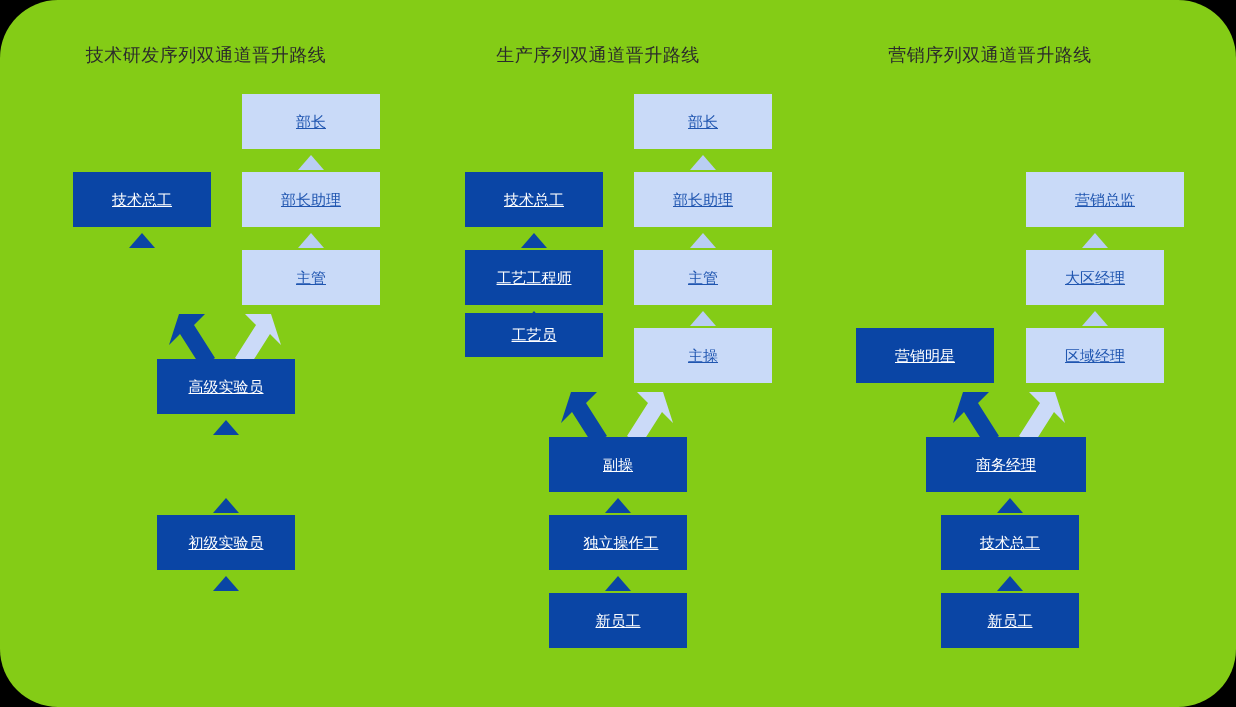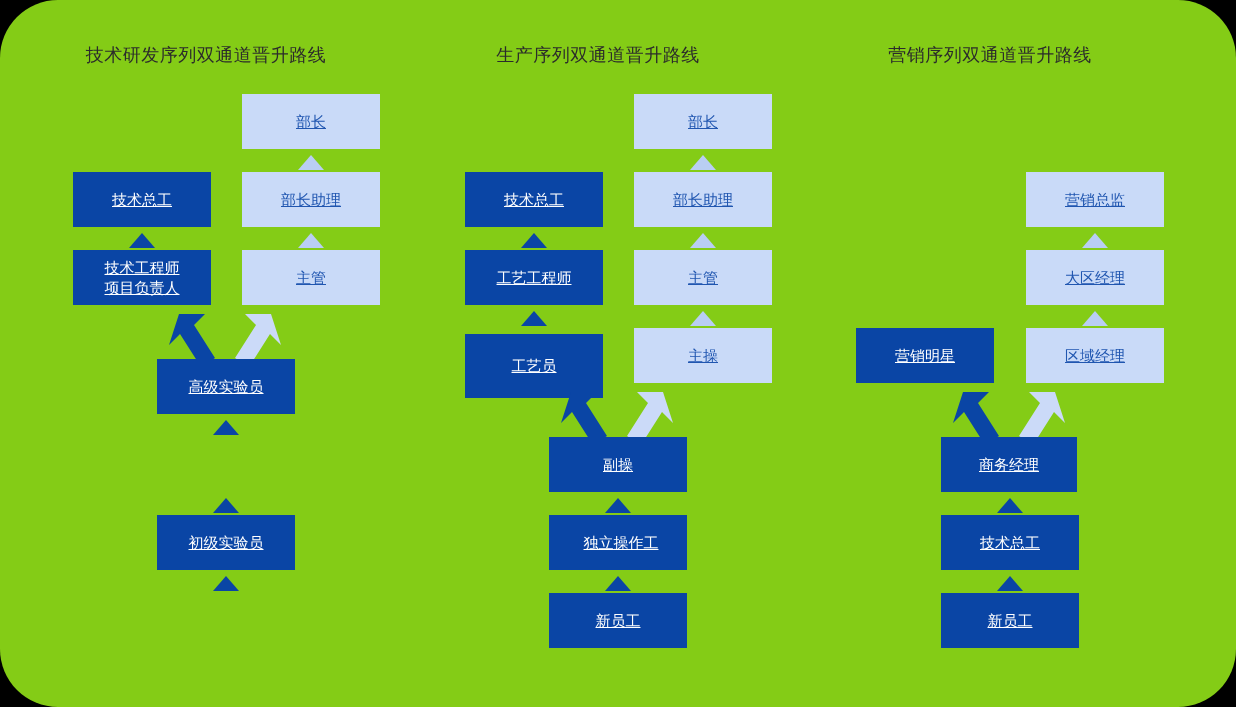--- a/index.html
+++ b/index.html
@@ -47,22 +47,20 @@
     <div class="col-title">技术研发序列双通道晋升路线</div>
 
     <div class="node light" style="left:242px;top:94px;width:138px;height:55px;">部长</div>
     <div class="tri light" style="left:298px;top:155px;"></div>
     <div class="node light" style="left:242px;top:172px;width:138px;height:55px;">部长助理</div>
     <div class="tri light" style="left:298px;top:233px;"></div>
     <div class="node light" style="left:242px;top:250px;width:138px;height:55px;">主管</div>
 
     <div class="node dark" style="left:73px;top:172px;width:138px;height:55px;">技术总工</div>
     <div class="tri dark" style="left:129px;top:233px;"></div>
-    <div class="node dark" style="left:73px;top:250px;width:138px;height:55px;">技术工程师
-项目负责人</div>
 
     <div class="fork" style="left:165px;top:312px;">
       <svg width="120" height="62" viewBox="0 0 120 62">
         <path d="M14 2 L40 2 L29 13 L50 46 L36 55 L15 22 L4 33 Z" fill="#0A45A5"></path>
         <path d="M106 2 L80 2 L91 13 L70 46 L84 55 L105 22 L116 33 Z" fill="#CBDAF8"></path>
       </svg>
     </div>
 
     <div class="node dark" style="left:157px;top:359px;width:138px;height:55px;">高级实验员</div>
     <div class="tri dark" style="left:213px;top:420px;"></div>
@@ -79,54 +77,54 @@
     <div class="node light" style="left:242px;top:172px;width:138px;height:55px;">部长助理</div>
     <div class="tri light" style="left:298px;top:233px;"></div>
     <div class="node light" style="left:242px;top:250px;width:138px;height:55px;">主管</div>
     <div class="tri light" style="left:298px;top:311px;"></div>
     <div class="node light" style="left:242px;top:328px;width:138px;height:55px;">主操</div>
 
     <div class="node dark" style="left:73px;top:172px;width:138px;height:55px;">技术总工</div>
     <div class="tri dark" style="left:129px;top:233px;"></div>
     <div class="node dark" style="left:73px;top:250px;width:138px;height:55px;">工艺工程师</div>
     <div class="tri dark" style="left:129px;top:311px;"></div>
-    <div class="node dark" style="left:73px;top:334px;width:138px;height:64px;">工艺员</div>
+    <div class="node dark" style="left:73px;top:313px;width:138px;height:44px;">工艺员</div>
 
     <div class="fork" style="left:165px;top:390px;">
       <svg width="120" height="62" viewBox="0 0 120 62">
         <path d="M14 2 L40 2 L29 13 L50 46 L36 55 L15 22 L4 33 Z" fill="#0A45A5"></path>
         <path d="M106 2 L80 2 L91 13 L70 46 L84 55 L105 22 L116 33 Z" fill="#CBDAF8"></path>
       </svg>
     </div>
 
     <div class="node dark" style="left:157px;top:437px;width:138px;height:55px;">副操</div>
     <div class="tri dark" style="left:213px;top:498px;"></div>
     <div class="node dark" style="left:157px;top:515px;width:138px;height:55px;padding-left:6px;">独立操作工</div>
     <div class="tri dark" style="left:213px;top:576px;"></div>
     <div class="node dark" style="left:157px;top:593px;width:138px;height:55px;">新员工</div>
   </div>
 
   <div class="col" style="left:784px;">
     <div class="col-title">营销序列双通道晋升路线</div>
 
-    <div class="node light" style="left:242px;top:172px;width:138px;height:55px;">营销总监</div>
+    <div class="node light" style="left:242px;top:172px;width:158px;height:55px;">营销总监</div>
     <div class="tri light" style="left:298px;top:233px;"></div>
     <div class="node light" style="left:242px;top:250px;width:138px;height:55px;text-align:right;">大区经理</div>
     <div class="tri light" style="left:298px;top:311px;"></div>
     <div class="node light" style="left:242px;top:328px;width:138px;height:55px;">区域经理</div>
 
     <div class="node dark" style="left:72px;top:328px;width:138px;height:55px;">营销明星</div>
 
     <div class="fork" style="left:165px;top:390px;">
       <svg width="120" height="62" viewBox="0 0 120 62">
         <path d="M14 2 L40 2 L29 13 L50 46 L36 55 L15 22 L4 33 Z" fill="#0A45A5"></path>
         <path d="M106 2 L80 2 L91 13 L70 46 L84 55 L105 22 L116 33 Z" fill="#CBDAF8"></path>
       </svg>
     </div>
 
-    <div class="node dark" style="left:157px;top:437px;width:136px;height:55px;">商务经理</div>
+    <div class="node dark" style="left:142px;top:437px;width:160px;height:55px;">商务经理</div>
     <div class="tri dark" style="left:213px;top:498px;"></div>
     <div class="node dark" style="left:157px;top:515px;width:138px;height:55px;">技术总工</div>
     <div class="tri dark" style="left:213px;top:576px;"></div>
     <div class="node dark" style="left:157px;top:593px;width:138px;height:55px;">新员工</div>
   </div>
 
 </div>
 
 </body></html>

